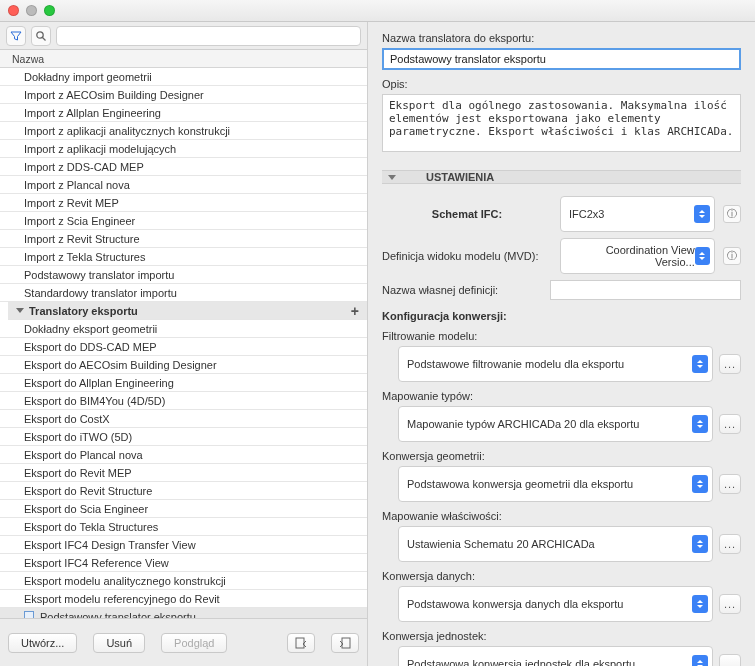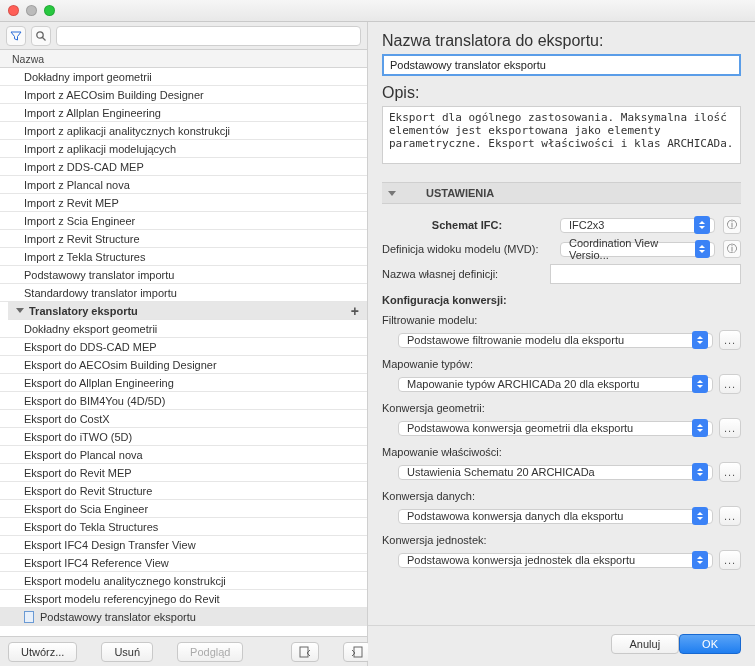--- a/index.html
+++ b/index.html
@@ -133,26 +133,26 @@
   }
   .doc-icon {
     display:inline-block;
     width:10px;height:12px;
     border:1px solid #6a9ad4;
     background:#e8f0fa;
     margin-right:6px;
     position:relative;
   }
   .bottombar {
-    height: 30px;
+    height: 48px;
     background: #ececec;
     border-top: 1px solid #cfcfcf;
     display: flex;
     align-items: center;
-    gap: 24px;
+    gap: 16px;
     padding: 0 8px;
   }
   .mac-btn {
     height: 20px;
     border: 1px solid #c9c9c9;
     border-radius: 4px;
     background: linear-gradient(#ffffff,#f0f0f0);
     font-size: 11px;
     padding: 0 12px;
     display: flex; align-items: center;
@@ -163,21 +163,21 @@
 
   
   .right {
     flex: 1;
     display: flex;
     flex-direction: column;
     overflow: auto;
     background: #ececec;
   }
   .pad { padding: 10px 14px 6px 14px; }
-  .lbl { font-size: 16px; color: #333; margin-bottom: 4px; display:block;}
+  .lbl { font-size: 11px; color: #333; margin-bottom: 4px; display:block;}
   .txtfield {
     width: 100%;
     height: 22px;
     border: 2px solid #5a9de8;
     border-radius: 0;
     background: #fff;
     padding: 0 6px;
     font-size: 11px;
     color: #222;
   }
@@ -213,29 +213,30 @@
   .form-row {
     display: flex;
     align-items: center;
     margin: 6px 0;
     gap: 8px;
   }
   .form-row .flab { width: 170px; font-size: 11px; }
   .form-row .flab.bold { font-weight: 700; text-align: center; }
   .popup {
     flex: 1;
-    height: 15px;
+    height: 36px;
     background: #fff;
     border: 1px solid #cfcfcf;
     border-radius: 4px;
     display: flex;
     align-items: center;
     padding: 0 4px 0 8px;
     font-size: 11px;
     position: relative;
+    text-align: right;
   }
   .popup .arrows {
     width: 16px; height: 18px;
     background: #3b82f6;
     border-radius: 3px;
     margin-left: auto;
     display:flex;flex-direction:column;align-items:center;justify-content:center;
   }
   .popup .arrows::before{content:"";width:0;height:0;border-left:3px solid transparent;border-right:3px solid transparent;border-bottom:3px solid #fff;margin-bottom:1px;}
   .popup .arrows::after{content:"";width:0;height:0;border-left:3px solid transparent;border-right:3px solid transparent;border-top:3px solid #fff;margin-top:1px;}

